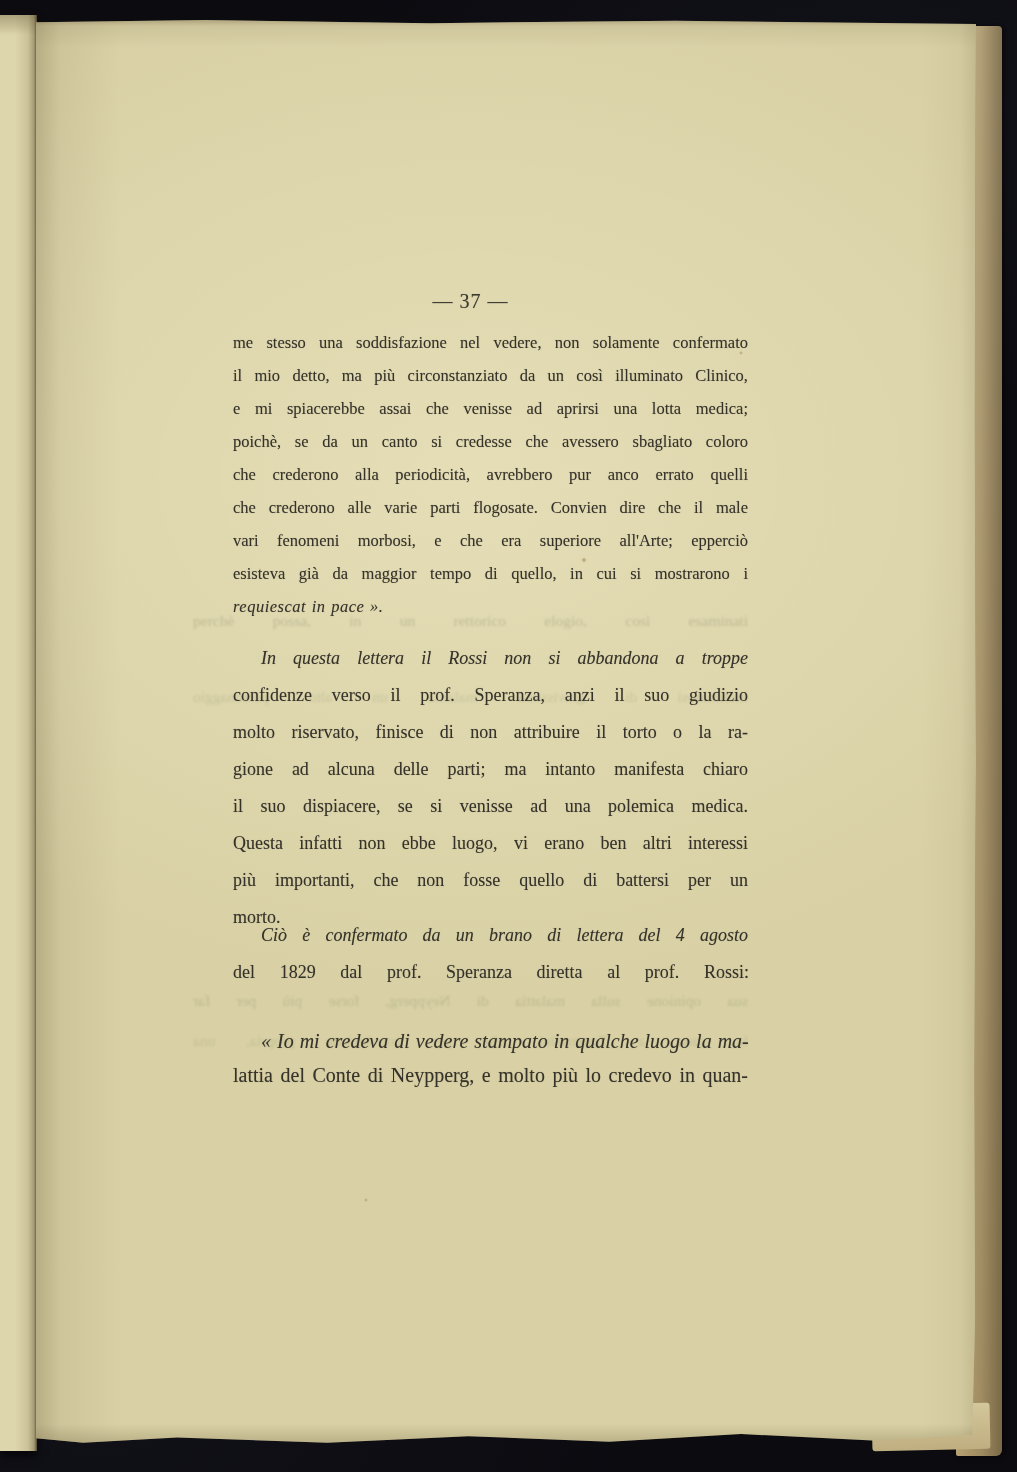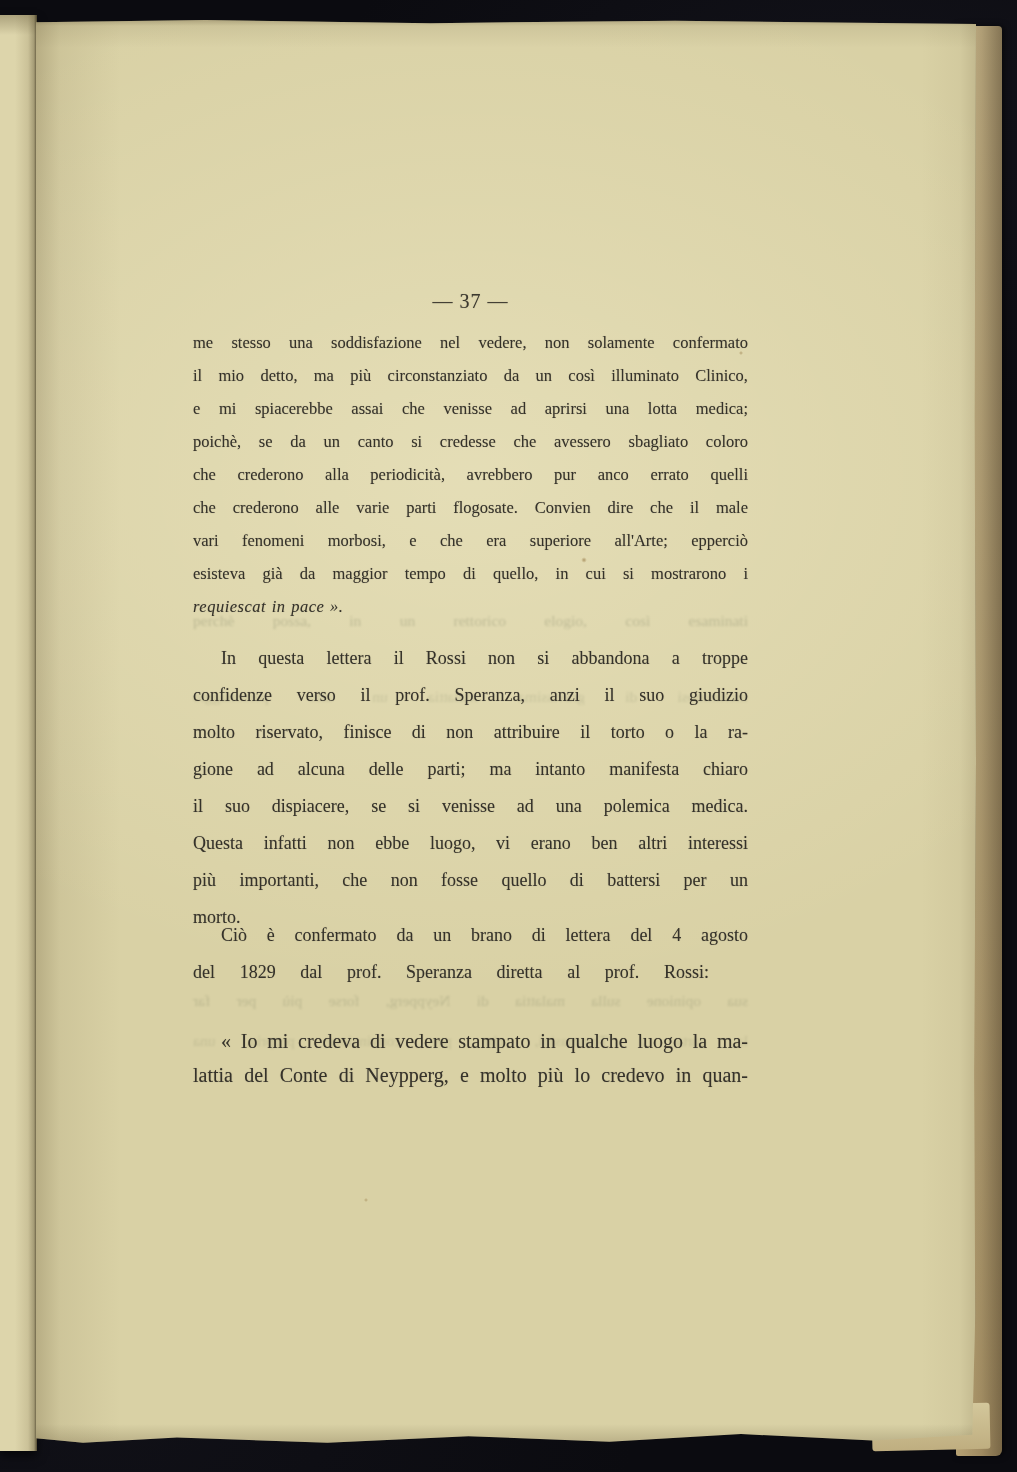--- a/index.html
+++ b/index.html
@@ -63,22 +63,23 @@
     text-shadow:0 0 1px rgba(60,57,47,.35);
   }
   .para{position:absolute;left:157px;width:555px;text-shadow:0 0 1px rgba(53,50,42,.3);}
   .p1{top:306px;font-size:16.5px;line-height:33px;}
   .p2{top:620px;font-size:18px;line-height:37px;}
   .p3{top:897px;font-size:18px;line-height:37px;}
   .p4{top:1004px;font-size:20px;line-height:34px;}
   .line{
     white-space:nowrap;text-align:justify;text-align-last:justify;
     word-spacing:1px;
+    margin-left:40px;
   }
-  .line.indent{text-indent:28px;}
+  .line.indent{text-indent:28px;font-style:italic;}
   .line.last{text-align-last:left;}
   .line.ital{font-style:italic;text-align-last:left;letter-spacing:.5px;}
   .p3 .line.last{width:516px;text-align-last:justify;}
   
   .bleed{
     position:absolute;left:157px;width:555px;
     font-size:15.5px;color:rgba(98,104,76,.9);
     opacity:.30;filter:blur(1.2px);
     white-space:nowrap;text-align:justify;text-align-last:justify;
   }

